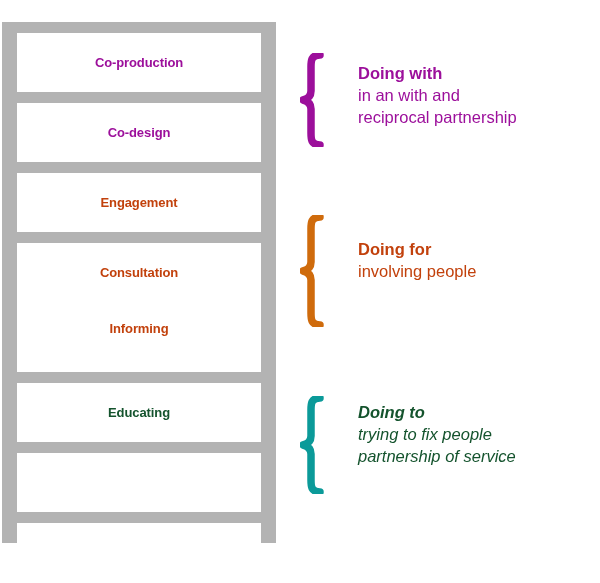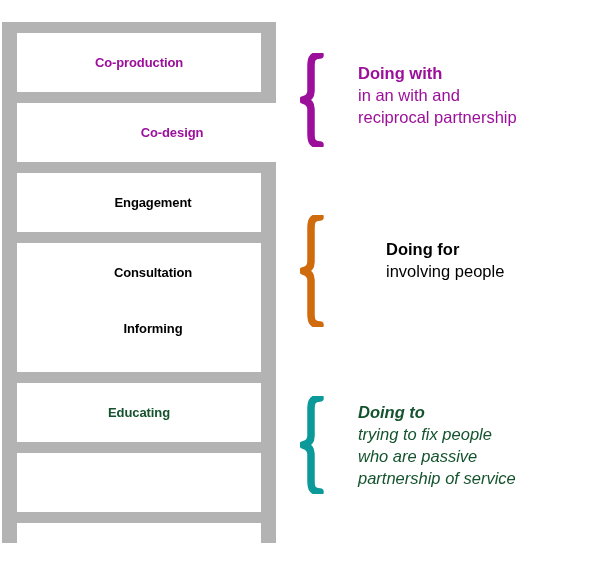--- a/index.html
+++ b/index.html
@@ -52,21 +52,21 @@
     align-items: center;
     justify-content: center;
   }
   .step-label {
     font-size: 13px;
     font-weight: bold;
     letter-spacing: -0.1px;
     white-space: nowrap;
   }
   .c-purple { color: #9c0f9b; }
-  .c-orange { color: #000000; margin-left: 28px; }
+  .c-orange { color: #c2410c; }
   .c-teal   { color: #14532d; }
 
   
   .group {
     position: absolute;
     display: flex;
     align-items: flex-start;
   }
   .brace {
     position: absolute;
@@ -114,21 +114,21 @@
   <div class="rung" style="top:162px;"></div>
   <div class="rung" style="top:232px;"></div>
   <div class="rung" style="top:302px;"></div>
   <div class="rung" style="top:372px;"></div>
   <div class="rung" style="top:442px;"></div>
   <div class="rung" style="top:512px;"></div>
 
   <div class="step" style="top:33px;">
     <span class="step-label c-purple">Co-production</span>
   </div>
-  <div class="step" style="top:103px;padding-left:33px;">
+  <div class="step" style="top:103px;">
     <span class="step-label c-purple">Co-design</span>
   </div>
   <div class="step" style="top:173px;">
     <span class="step-label c-orange">Engagement</span>
   </div>
   <div class="step" style="top:243px;border-radius:15px;">
     <span class="step-label c-orange">Consultation</span>
   </div>
   <div class="step" style="top:299px;">
     <span class="step-label c-orange">Informing</span>
@@ -166,16 +166,15 @@
 
 <div class="group" id="group-to">
   <div class="brace">
     <svg width="30" height="98" viewBox="0 0 30 98" aria-hidden="true">
       <path d="M20 2 C11 2 11 8 11 14 L11 40 C11 46 7 48 3 49 C7 50 11 52 11 58 L11 84 C11 90 11 96 20 96" fill="none" stroke="#0b9a99" stroke-width="7.5" stroke-linecap="round" stroke-linejoin="round"></path>
     </svg>
   </div>
   <div class="group-text">
     <div class="group-heading c-teal">Doing to</div>
     <div class="group-desc c-teal">trying to fix people</div>
-    <div class="group-desc c-teal">who are passive</div>
     <div class="group-desc c-teal">partnership of service</div>
   </div>
 </div>
 
 </body></html>

